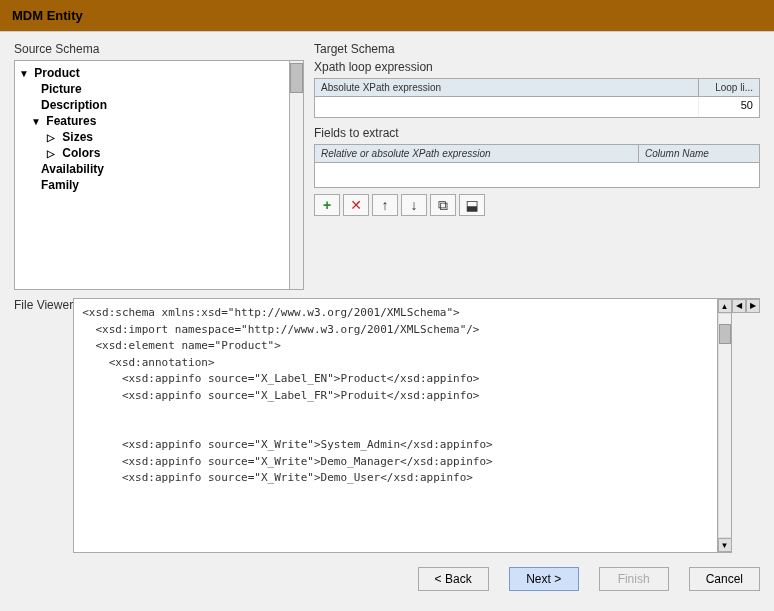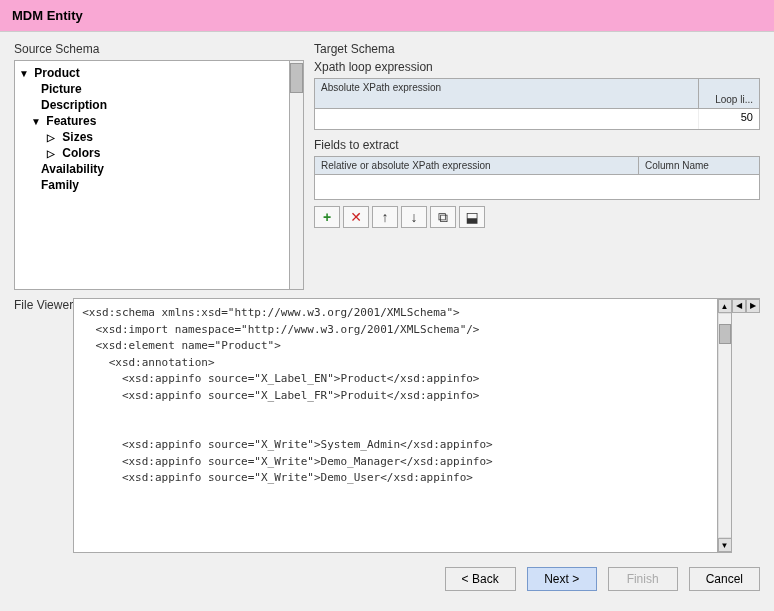--- a/index.html
+++ b/index.html
@@ -5,21 +5,21 @@
     * { box-sizing: border-box; margin: 0; padding: 0; }
     body {
       font-family: Arial, sans-serif;
       font-size: 12px;
       background: #f0f0f0;
       width: 774px;
       height: 611px;
       overflow: hidden;
     }
     .title-bar {
-      background: #f9a8d4;
+      background: #a16207;
       padding: 8px 12px;
       font-weight: bold;
       font-size: 13px;
       border-bottom: 1px solid #ccc;
     }
     .main-content {
       padding: 10px 14px;
       display: flex;
       flex-direction: column;
       height: calc(611px - 40px);
@@ -105,38 +105,39 @@
       border-bottom: 1px solid #aaa;
     }
     .table-header-cell {
       padding: 3px 6px;
       font-size: 10px;
       color: #333;
       border-right: 1px solid #aaa;
     }
     .table-header-cell:last-child { border-right: none; }
     .col-xpath { flex: 1; }
-    .col-loop { width: 60px; text-align: right; margin-top: 12px; }
+    .col-loop { width: 60px; text-align: right; }
     .table-row {
       display: flex;
       border-bottom: 1px solid #eee;
       min-height: 20px;
     }
     .table-row:last-child { border-bottom: none; }
     .table-cell {
       padding: 2px 6px;
       font-size: 11px;
       border-right: 1px solid #eee;
     }
     .table-cell:last-child { border-right: none; }
     .col-loop-val { width: 60px; text-align: right; }
     .fields-table {
       border: 1px solid #aaa;
       background: white;
       margin-bottom: 6px;
+      font-style: italic;
     }
     .fields-table .table-header-cell.col-name { width: 120px; }
     .toolbar-buttons {
       display: flex;
       gap: 3px;
       margin-top: 4px;
     }
     .tool-btn {
       width: 26px;
       height: 22px;
@@ -230,21 +231,21 @@
     }
     .hscroll-track {
       flex: 1;
       height: 14px;
       background: #f0f0f0;
     }
     
     .bottom-bar {
       display: flex;
       justify-content: flex-end;
-      gap: 11px;
+      gap: 20px;
       padding: 6px 0 2px 0;
     }
     .nav-btn {
       padding: 4px 16px;
       border: 1px solid #aaa;
       background: #f0f0f0;
       cursor: pointer;
       font-size: 12px;
       min-width: 70px;
     }

